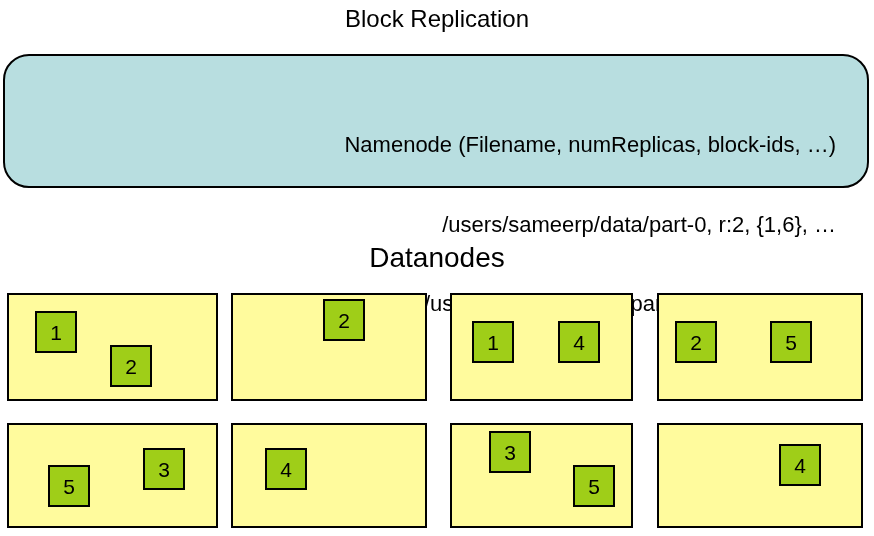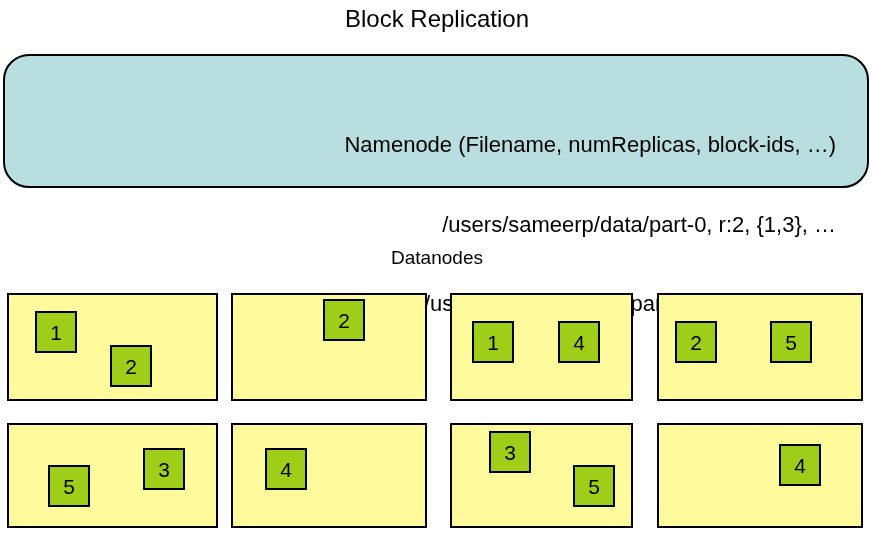--- a/index.html
+++ b/index.html
@@ -60,21 +60,21 @@
   }
   .namenode-text .ln { display: block; }
 
   
   .datanodes-label {
     position: absolute;
     left: 0;
     top: 244px;
     width: 874px;
     text-align: center;
-    font-size: 19px;
+    font-size: 28px;
     line-height: 28px;
     white-space: nowrap;
   }
 
   
   .datanode {
     position: absolute;
     box-sizing: border-box;
     background: #fffb9d;
     border: 2px solid #000000;
@@ -100,21 +100,21 @@
 
 <div id="diagram">
 
   <div class="title">Block Replication</div>
 
   <div class="namenode-box">
   </div>
 
   <div class="namenode-text">
     <span class="ln">Namenode (Filename, numReplicas, block-ids, …)</span>
-    <span class="ln">/users/sameerp/data/part-0, r:2, {1,3}, …</span>
+    <span class="ln">/users/sameerp/data/part-0, r:2, {1,6}, …</span>
     <span class="ln">/users/sameerp/data/part-1, r:3, {2,4,5}, …</span>
   </div>
 
   <div class="datanodes-label">Datanodes</div>
 
   <div id="datanode-layer">
       <div class="datanode" style="left: 7px; top: 293px; width: 211px; height: 108px;"></div>
       <div class="block" style="left: 35px; top: 311px;">1</div>
       <div class="block" style="left: 110px; top: 345px;">2</div>
       <div class="datanode" style="left: 231px; top: 293px; width: 196px; height: 108px;"></div>

